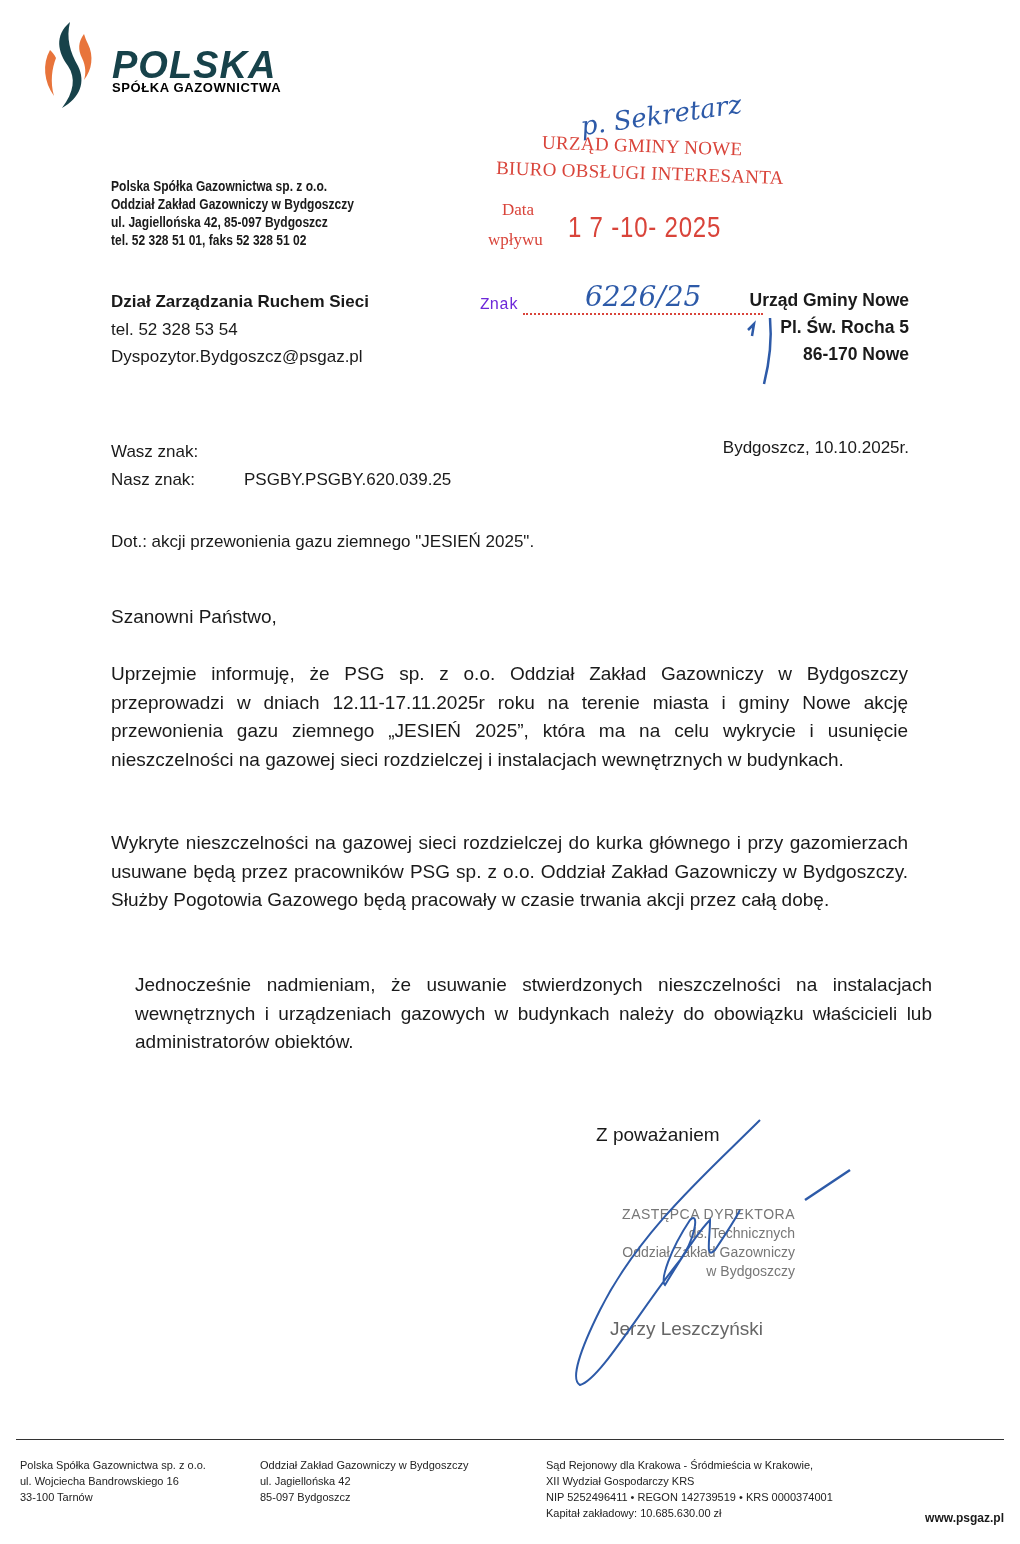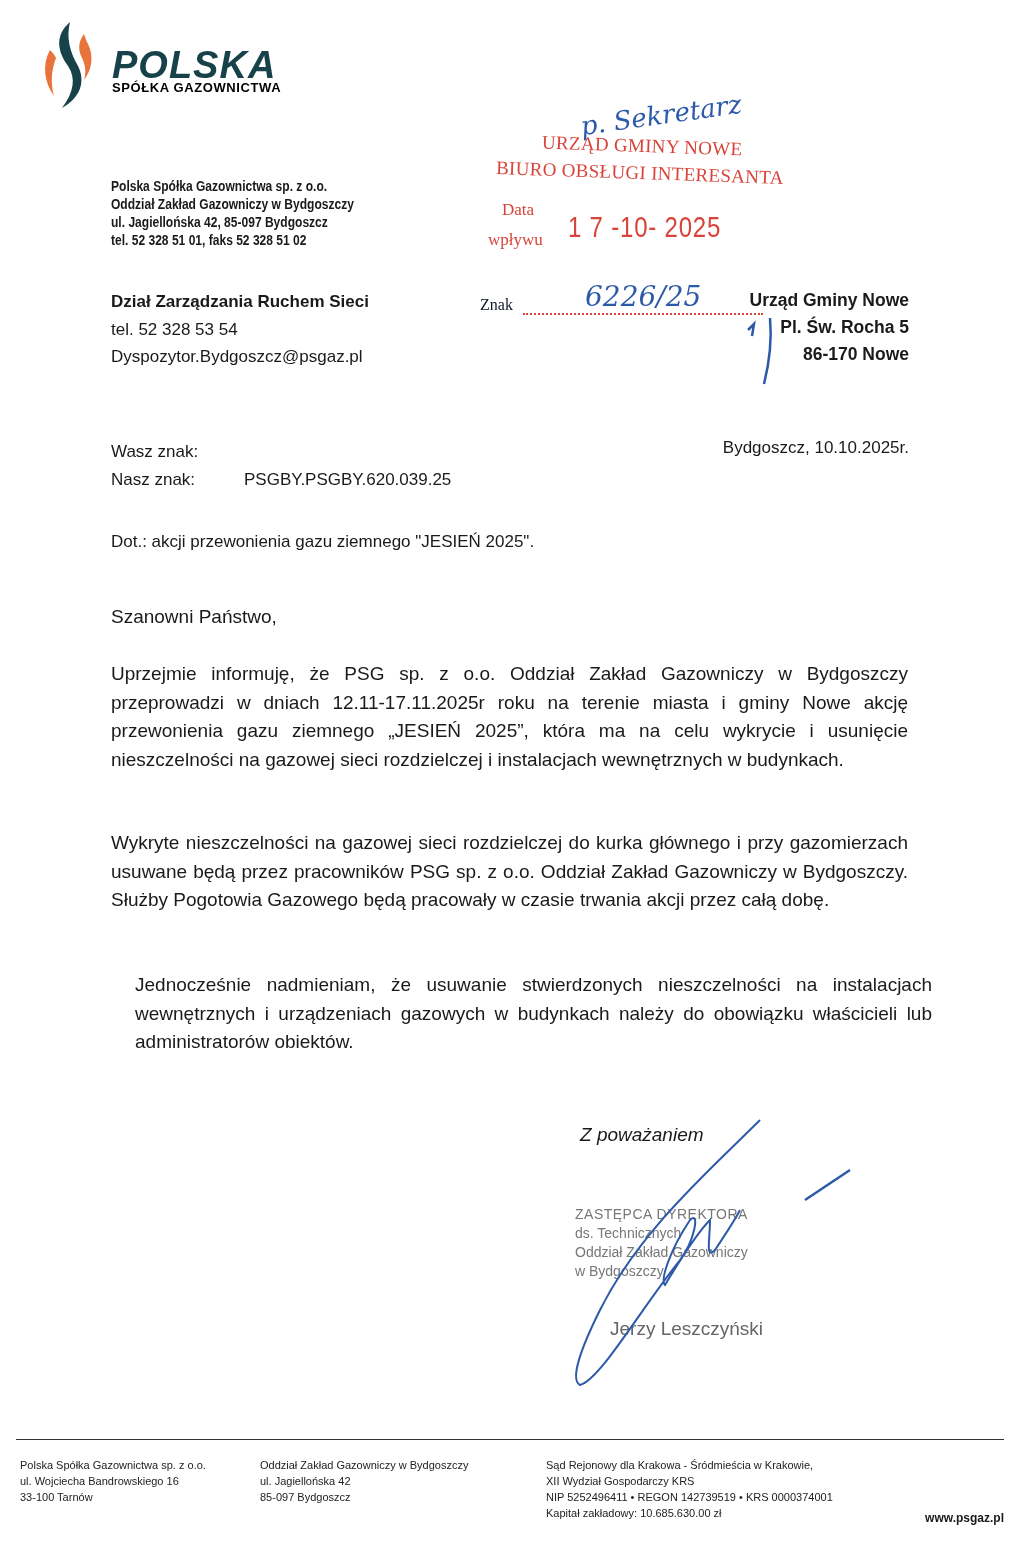--- a/index.html
+++ b/index.html
@@ -14,38 +14,38 @@
   .dept { left: 111px; top: 288px; font-size: 17px; line-height: 27.5px; white-space: nowrap; }
   .dept .t { font-weight: bold; }
   
   .stamp { left: 480px; top: 100px; width: 330px; height: 160px; color: #d9443a; font-family: "Liberation Serif", serif; }
   .stamp .l1 { position: absolute; left: 62px; top: 35px; font-size: 19px; letter-spacing: 0.3px; transform: rotate(2deg); }
   .stamp .l2 { position: absolute; left: 16px; top: 62px; font-size: 19px; letter-spacing: 0.3px; transform: rotate(2deg); }
   .stamp .lbl1 { position: absolute; left: 22px; top: 100px; font-size: 17px; }
   .stamp .lbl2 { position: absolute; left: 8px; top: 122px; font-size: 17px; margin-top: 8px; }
   .stamp .date { position: absolute; left: 88px; top: 110px; font-family: "Liberation Sans Narrow", "Liberation Sans", sans-serif; font-size: 30px; letter-spacing: 1px; transform: scaleX(0.8); transform-origin: left top; }
   .hand-top { left: 580px; top: 100px; font-family: "DejaVu Serif", serif; font-style: italic; color: #2d5aa8; font-size: 26px; transform: rotate(-8deg); }
-  .znak { left: 480px; top: 296px; color: #0f172a; font-family: Liberation Serif, serif; font-size: 16px; }
+  .znak { left: 480px; top: 296px; color: #6d28d9; font-family: Liberation Mono, monospace; font-size: 16px; }
   .znak-line { left: 523px; top: 313px; width: 240px; border-bottom: 2px dotted #d9443a; }
   .znak-hand { left: 585px; top: 280px; font-family: "DejaVu Serif", serif; font-style: italic; color: #2d5aa8; font-size: 28px; }
   
   .recipient { right: 111px; top: 287px; font-size: 17.5px; font-weight: bold; line-height: 27px; text-align: right; white-space: nowrap; }
   
   .refs { left: 111px; top: 438px; font-size: 17px; line-height: 27.5px; white-space: nowrap; }
   .refs .row { display: flex; }
   .refs .k { width: 133px; }
   .place-date { right: 111px; top: 438px; font-size: 17px; white-space: nowrap; }
   .subject { left: 111px; top: 532px; font-size: 17px; white-space: nowrap; }
   .greeting { left: 111px; top: 606px; font-size: 19px; white-space: nowrap; text-align: center; }
   .para { left: 111px; width: 797px; font-size: 19px; line-height: 28.5px; text-align: justify; }
   .p1 { top: 660px; }
   .p2 { top: 829px; }
   .p3 { top: 971px; margin-left: 24px; }
-  .closing { left: 580px; top: 1124px; font-size: 19px; white-space: nowrap; font-style: italic; }
-  .sig-stamp { left: 575px; top: 1205px; width: 220px; text-align: left; color: #777; font-size: 14px; line-height: 19px; }
+  .closing { left: 596px; top: 1124px; font-size: 19px; white-space: nowrap; }
+  .sig-stamp { left: 575px; top: 1205px; width: 220px; text-align: right; color: #777; font-size: 14px; line-height: 19px; }
   .sig-stamp .n1 { letter-spacing: 0.5px; }
   .sig-name { left: 610px; top: 1318px; color: #666; font-size: 19px; }
   .sig-svg { left: 560px; top: 1110px; width: 300px; height: 290px; }
   
   .footer-rule { left: 16px; top: 1439px; width: 988px; border-top: 1.5px solid #333; }
   .fcol { top: 1457px; font-size: 11px; line-height: 16px; white-space: nowrap; color: #222; }
   .fc1 { left: 20px; }
   .fc2 { left: 260px; }
   .fc3 { left: 546px; }
   .website { right: 16px; top: 1511px; font-size: 12px; font-weight: bold; }

